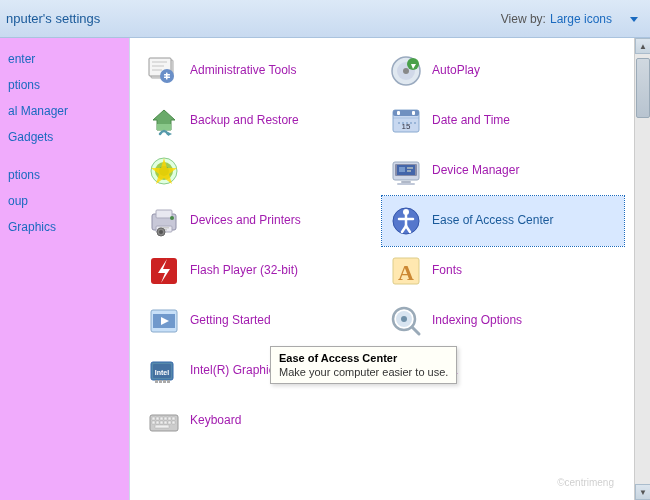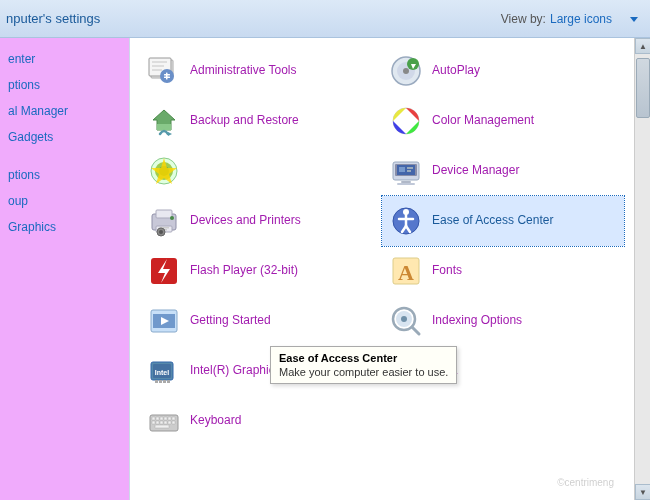--- a/index.html
+++ b/index.html
@@ -244,34 +244,40 @@
           <svg width="34" height="34" viewBox="0 0 34 34">
             <path d="M10 26 L10 16 L6 16 L17 6 L28 16 L24 16 L24 26 Z" fill="#6aaa6a" stroke="#4a8a4a" stroke-width="1"></path>
             <path d="M10 26 L10 20 L24 20 L24 26 Z" fill="#8ac88a"></path>
             <path d="M13 30 Q17 24 21 30" fill="none" stroke="#5599aa" stroke-width="2.5" stroke-linecap="round"></path>
             <path d="M21 28 L21 32 L25 30 Z" fill="#5599aa"></path>
           </svg>
         </div>
         <span class="item-label">Backup and Restore</span>
       </div>
 
-      <div class="cp-item">
-        <div class="item-icon">
-          <svg width="34" height="34" viewBox="0 0 34 34">
-            <circle cx="17" cy="17" r="13" fill="white" stroke="#ccc" stroke-width="1"></circle>
-            <path d="M17 4 A13 13 0 0 1 30 17 Z" fill="#e84040"></path>
-            <path d="M30 17 A13 13 0 0 1 17 30 Z" fill="#40e840"></path>
-            <path d="M17 30 A13 13 0 0 1 4 17 Z" fill="#4040e8"></path>
-            <path d="M4 17 A13 13 0 0 1 17 4 Z" fill="#e8e840"></path>
-            <circle cx="17" cy="17" r="5" fill="white"></circle>
-          </svg>
-        </div>
-        <span class="item-label">Color Management</span>
-      </div>
-
+
+      <div class="cp-item">
+        <div class="item-icon">
+          <svg width="34" height="34" viewBox="0 0 34 34">
+            <rect x="4" y="6" width="26" height="22" rx="2" fill="#c8d8f0" stroke="#8aaad0" stroke-width="1"></rect>
+            <rect x="4" y="6" width="26" height="6" rx="2" fill="#7090c0"></rect>
+            <rect x="8" y="7" width="3" height="4" rx="1" fill="#fff"></rect>
+            <rect x="23" y="7" width="3" height="4" rx="1" fill="#fff"></rect>
+            <line x1="4" y1="14" x2="30" y2="14" stroke="#8aaad0" stroke-width="0.5"></line>
+            <text x="17" y="25" text-anchor="middle" font-size="8" fill="#334" font-family="sans-serif">15</text>
+
+            <circle cx="10" cy="19" r="1" fill="#8aaad0"></circle>
+            <circle cx="14" cy="19" r="1" fill="#8aaad0"></circle>
+            <circle cx="18" cy="19" r="1" fill="#8aaad0"></circle>
+            <circle cx="22" cy="19" r="1" fill="#8aaad0"></circle>
+            <circle cx="26" cy="19" r="1" fill="#8aaad0"></circle>
+          </svg>
+        </div>
+        <span class="item-label">Date and Time</span>
+      </div>
 
       <div class="cp-item">
         <div class="item-icon">
           <svg width="34" height="34" viewBox="0 0 34 34">
             <circle cx="17" cy="17" r="13" fill="#e0ffe0" stroke="#8acc8a" stroke-width="1"></circle>
             <circle cx="17" cy="17" r="9" fill="#a0cc50"></circle>
             <circle cx="17" cy="17" r="5" fill="#70aa30"></circle>
             <path d="M17 4 L20 14 L30 14 L22 20 L25 30 L17 24 L9 30 L12 20 L4 14 L14 14 Z" fill="#ffd700" opacity="0.8"></path>
           </svg>
         </div>

